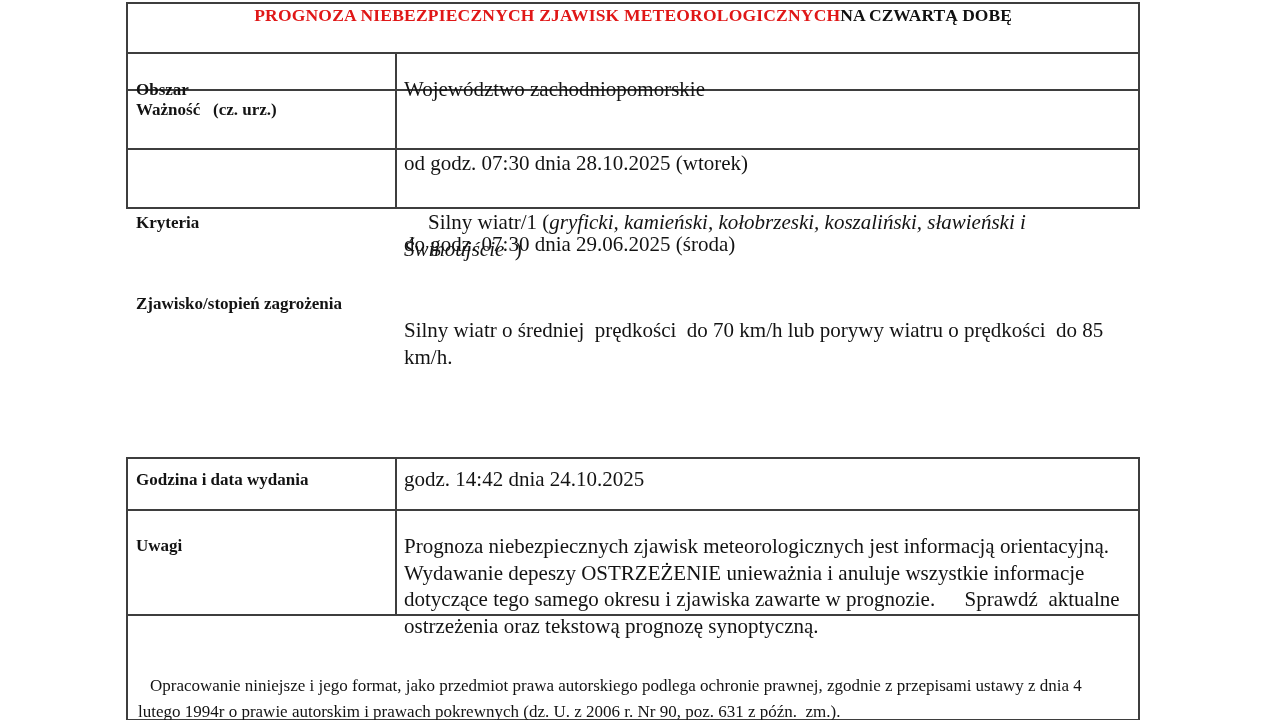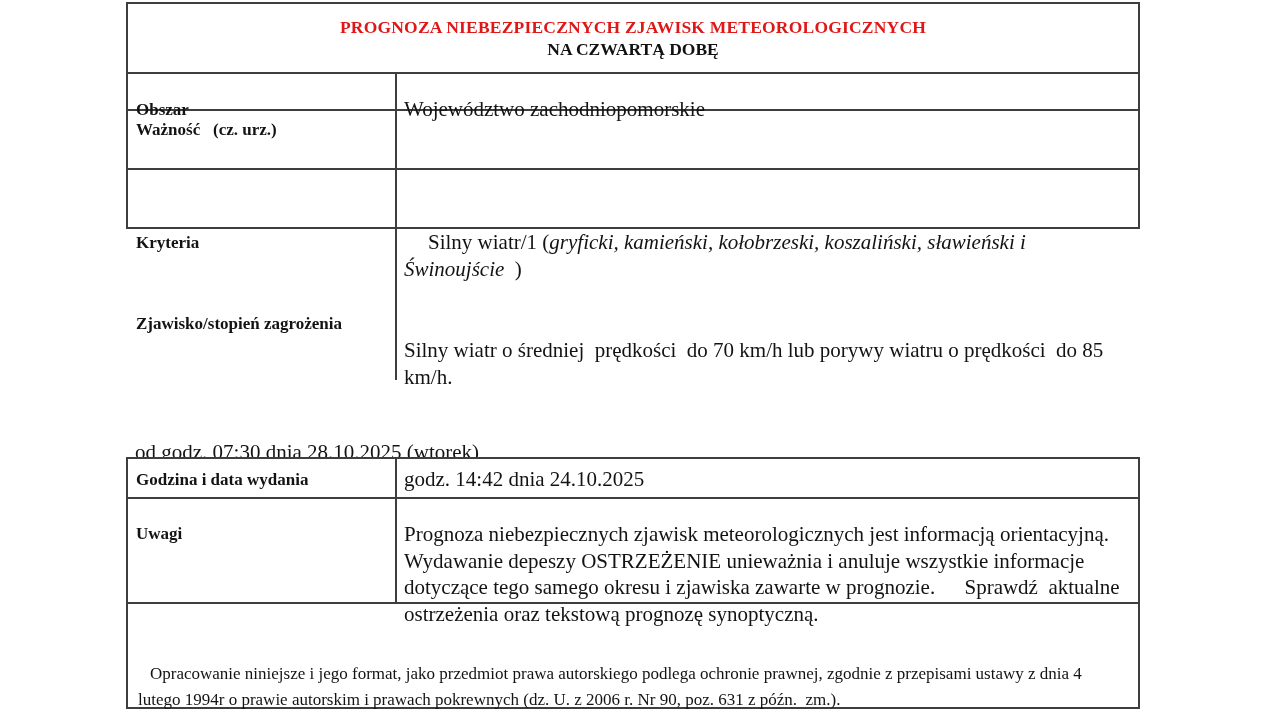--- a/index.html
+++ b/index.html
@@ -36,26 +36,26 @@
     white-space: pre-wrap;
   }
   .cell-value {
     flex: 1;
     font-size: 21px;
     line-height: 27px;
     padding: 5px 10px 0 7px;
     white-space: pre-wrap;
   }
 
-  .row-title { height: 68px; flex-direction: column; justify-content: center; text-align: center; }
+  .row-title { height: 48px; flex-direction: row; justify-content: center; text-align: center; }
   .row-obszar { height: 37px; }
   .row-obszar .cell-label, .row-obszar .cell-value { padding-top: 22px; }
-  .row-waznosc { height: 59px; flex-direction: column; }
+  .row-waznosc { height: 59px; }
   .row-zjawisko { height: 59px; }
-  .row-godzina { height: 38px; }
+  .row-godzina { height: 50px; }
   .row-godzina .cell-label, .row-godzina .cell-value { padding-top: 7px; }
   .row-uwagi { height: 105px; }
   .row-uwagi .cell-label, .row-uwagi .cell-value { padding-top: 22px; line-height: 26.5px; }
 
   .title-red {
     color: #e01717;
     font-weight: bold;
     font-size: 17.5px;
     line-height: 22px;
     letter-spacing: 0.2px;

